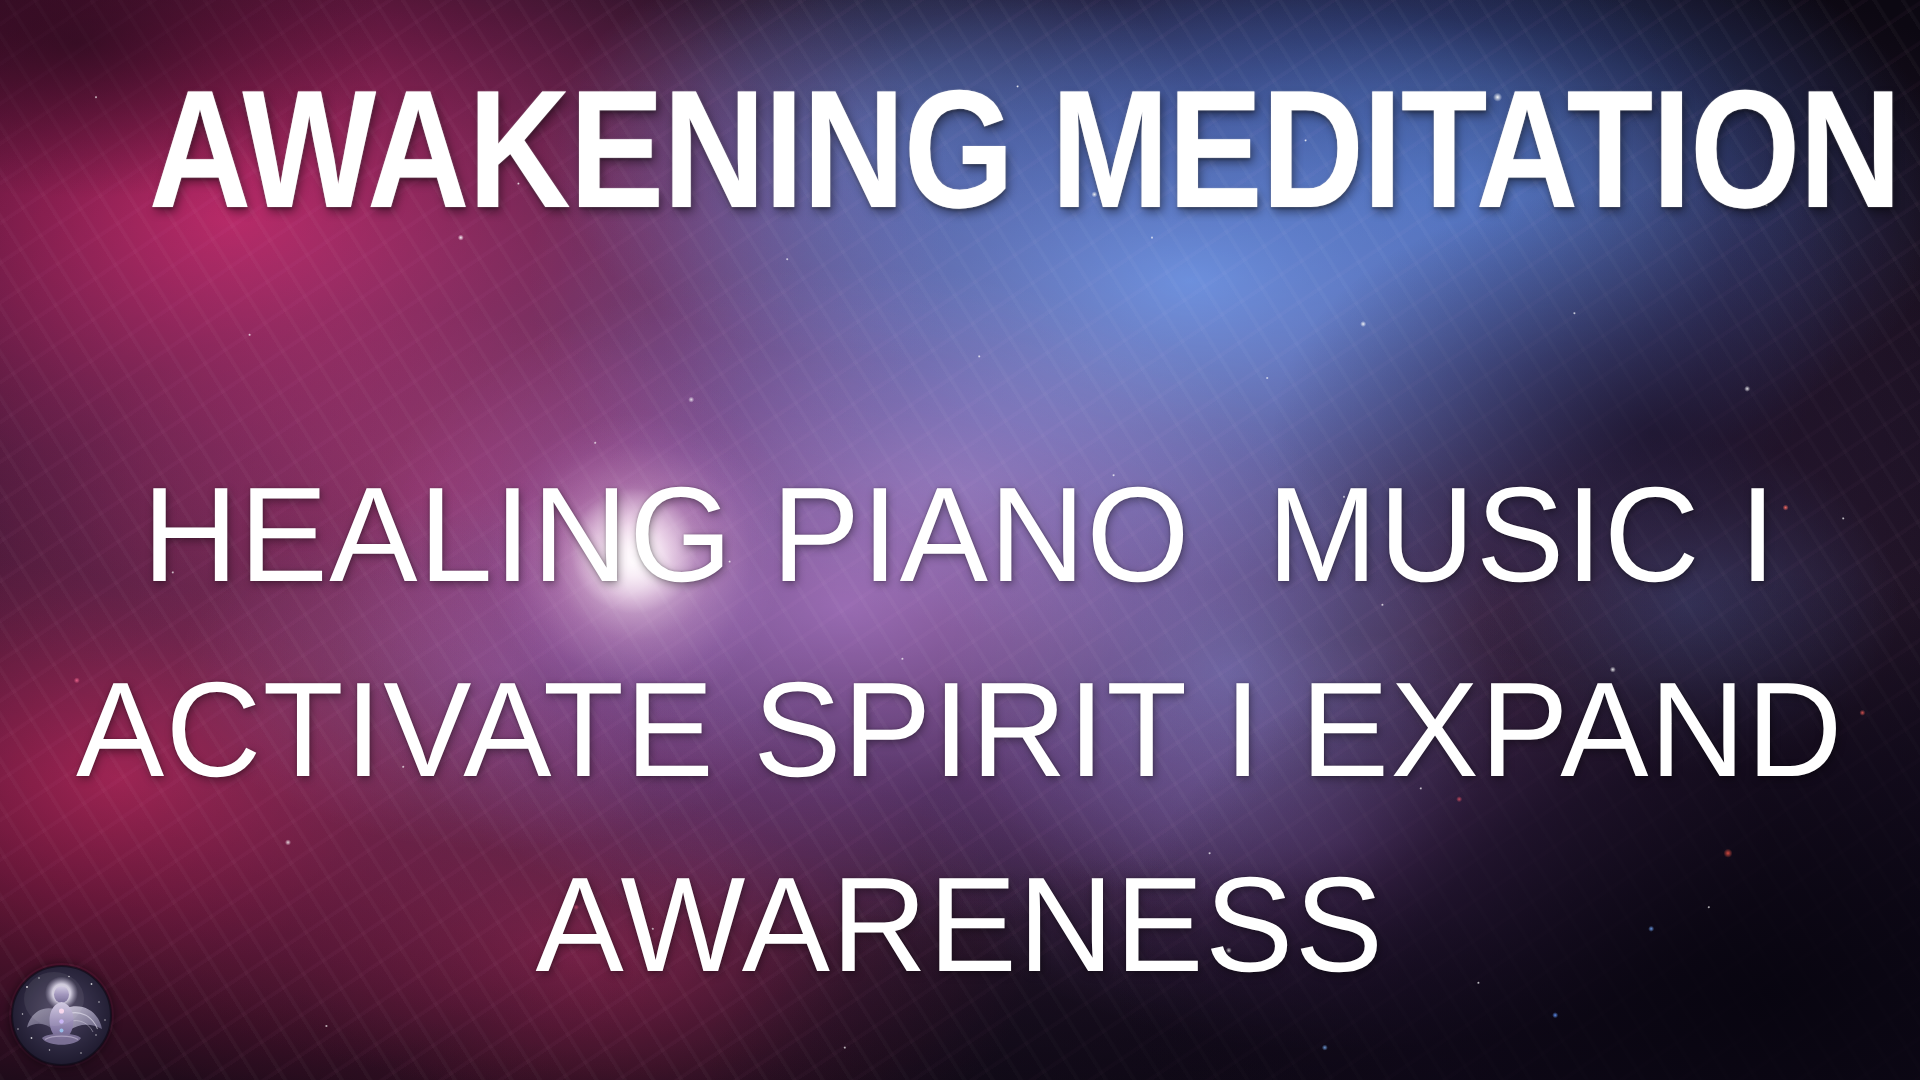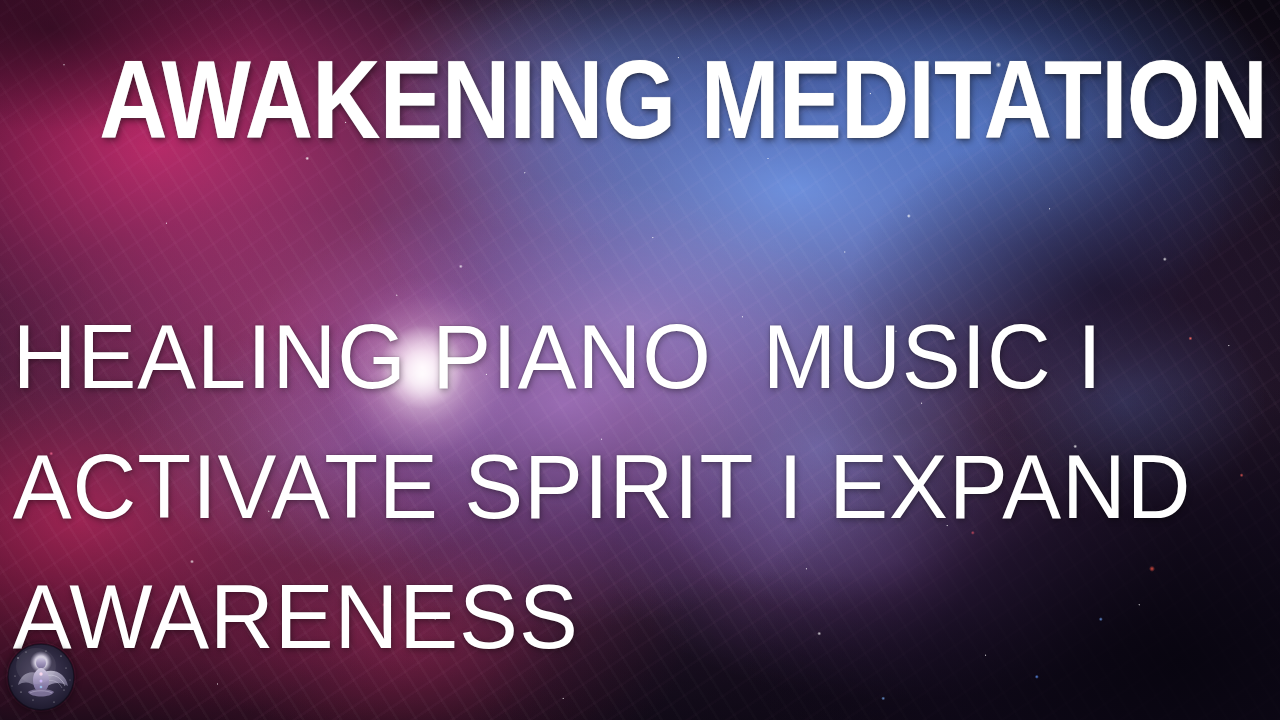--- a/index.html
+++ b/index.html
@@ -175,20 +175,21 @@
        0 0 1px rgba(255,255,255,.6),
        2px 3px 7px rgba(0,0,0,.42),
        0 1px 2px rgba(0,0,0,.3);
   }
 
   #subtitle-block {
     position:absolute;
     top:292px;
     left:0;
     width:1280px;
+    text-align:center;
   }
   .subtitle-line {
     display:block;
     color:#ffffff;
     font-family:"Liberation Sans", sans-serif;
     font-weight:400;
     font-size:90px;
     line-height:130px;
     letter-spacing:1px;
     white-space:pre;

